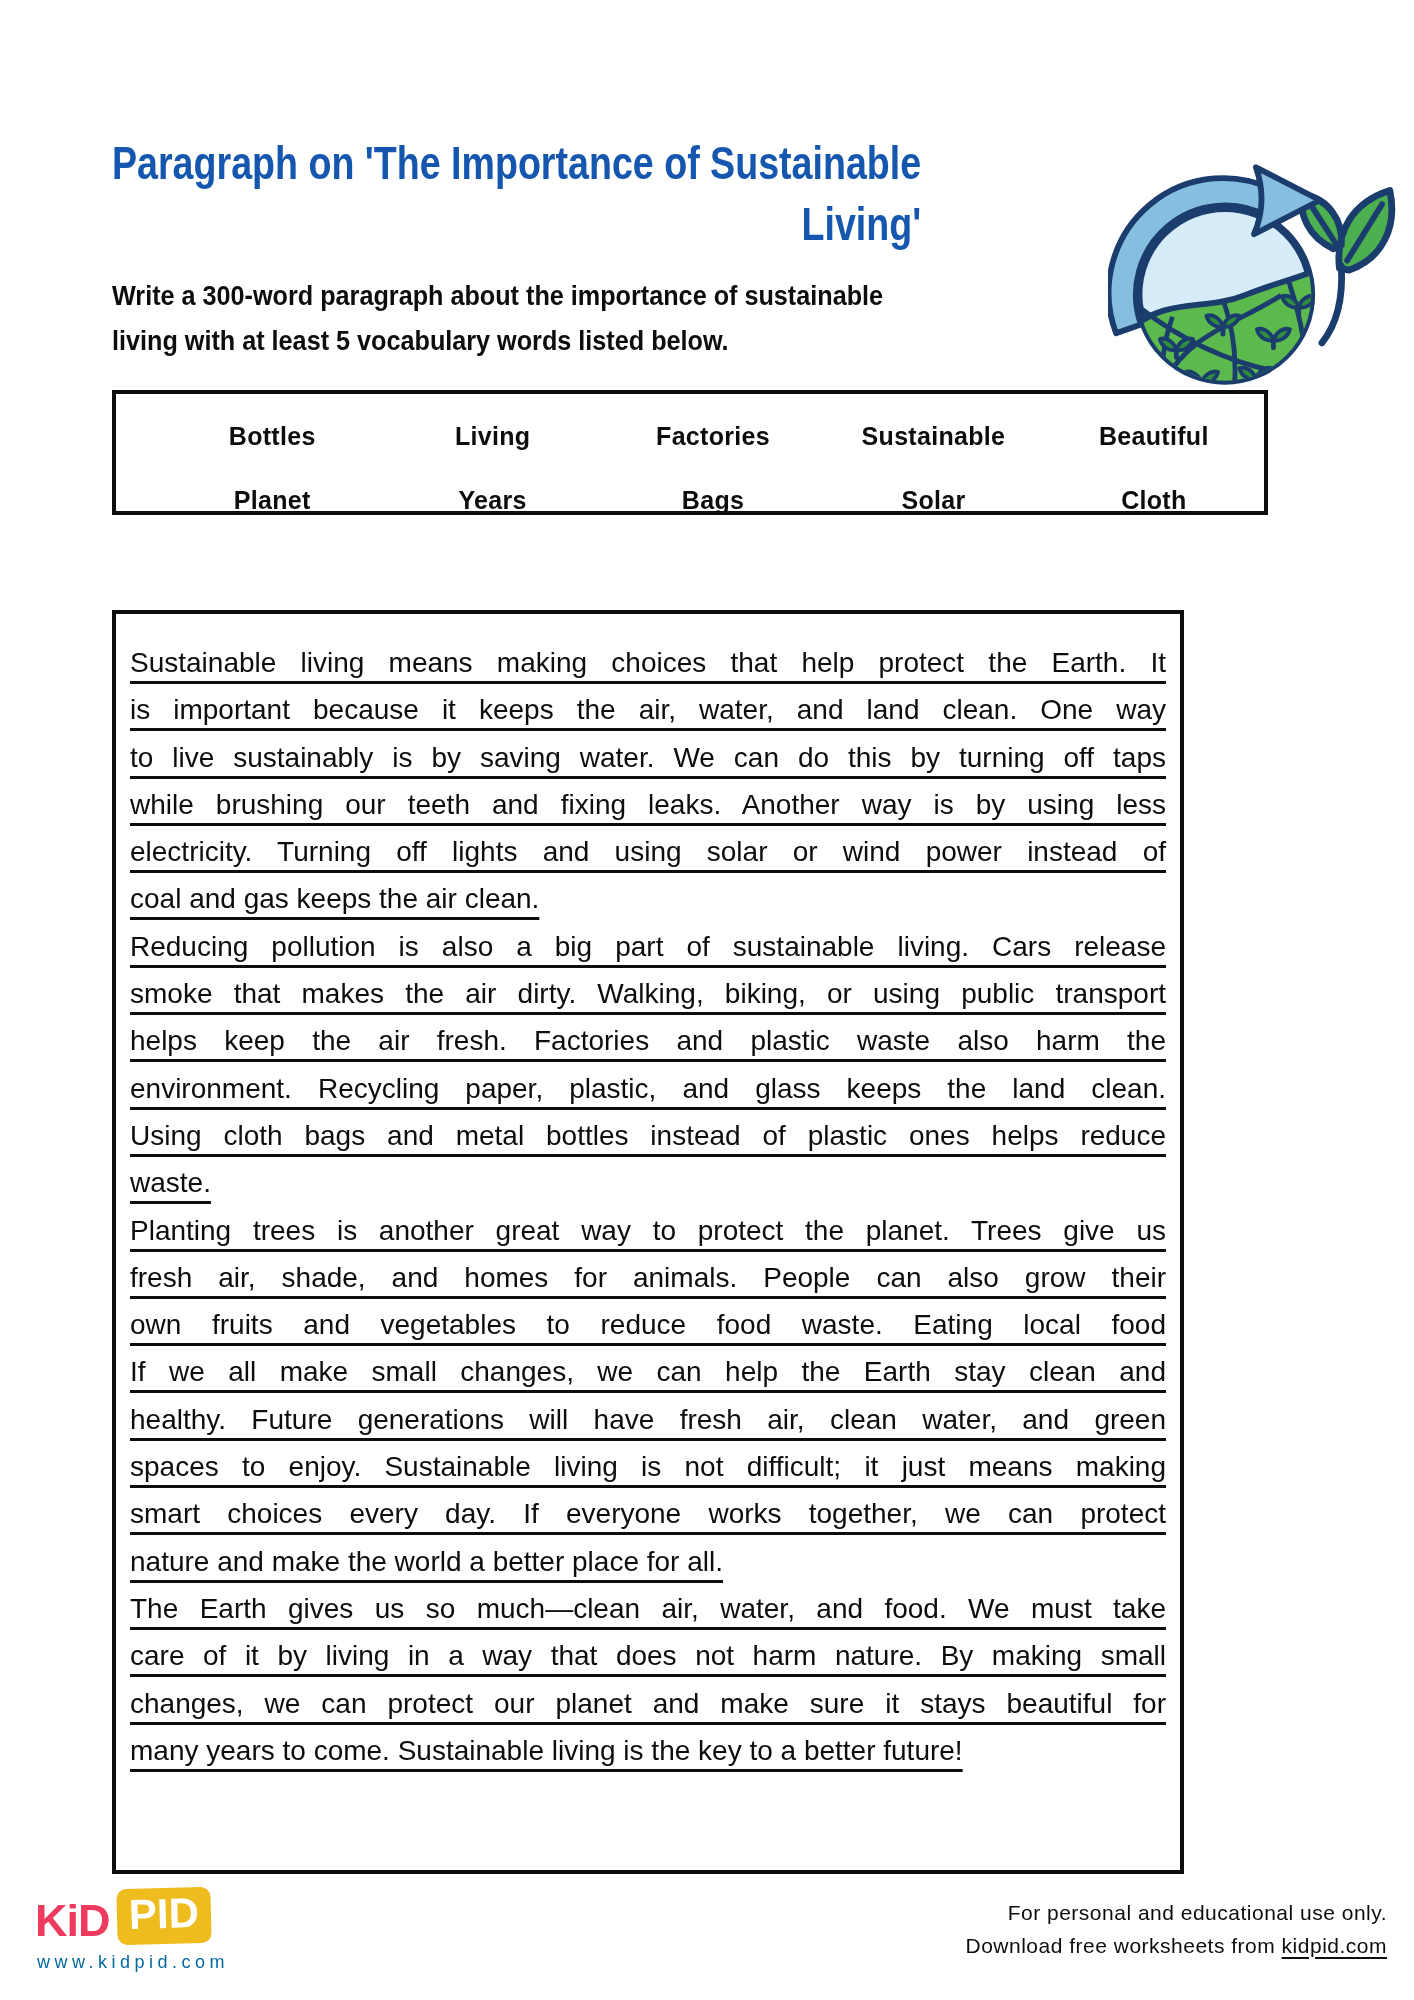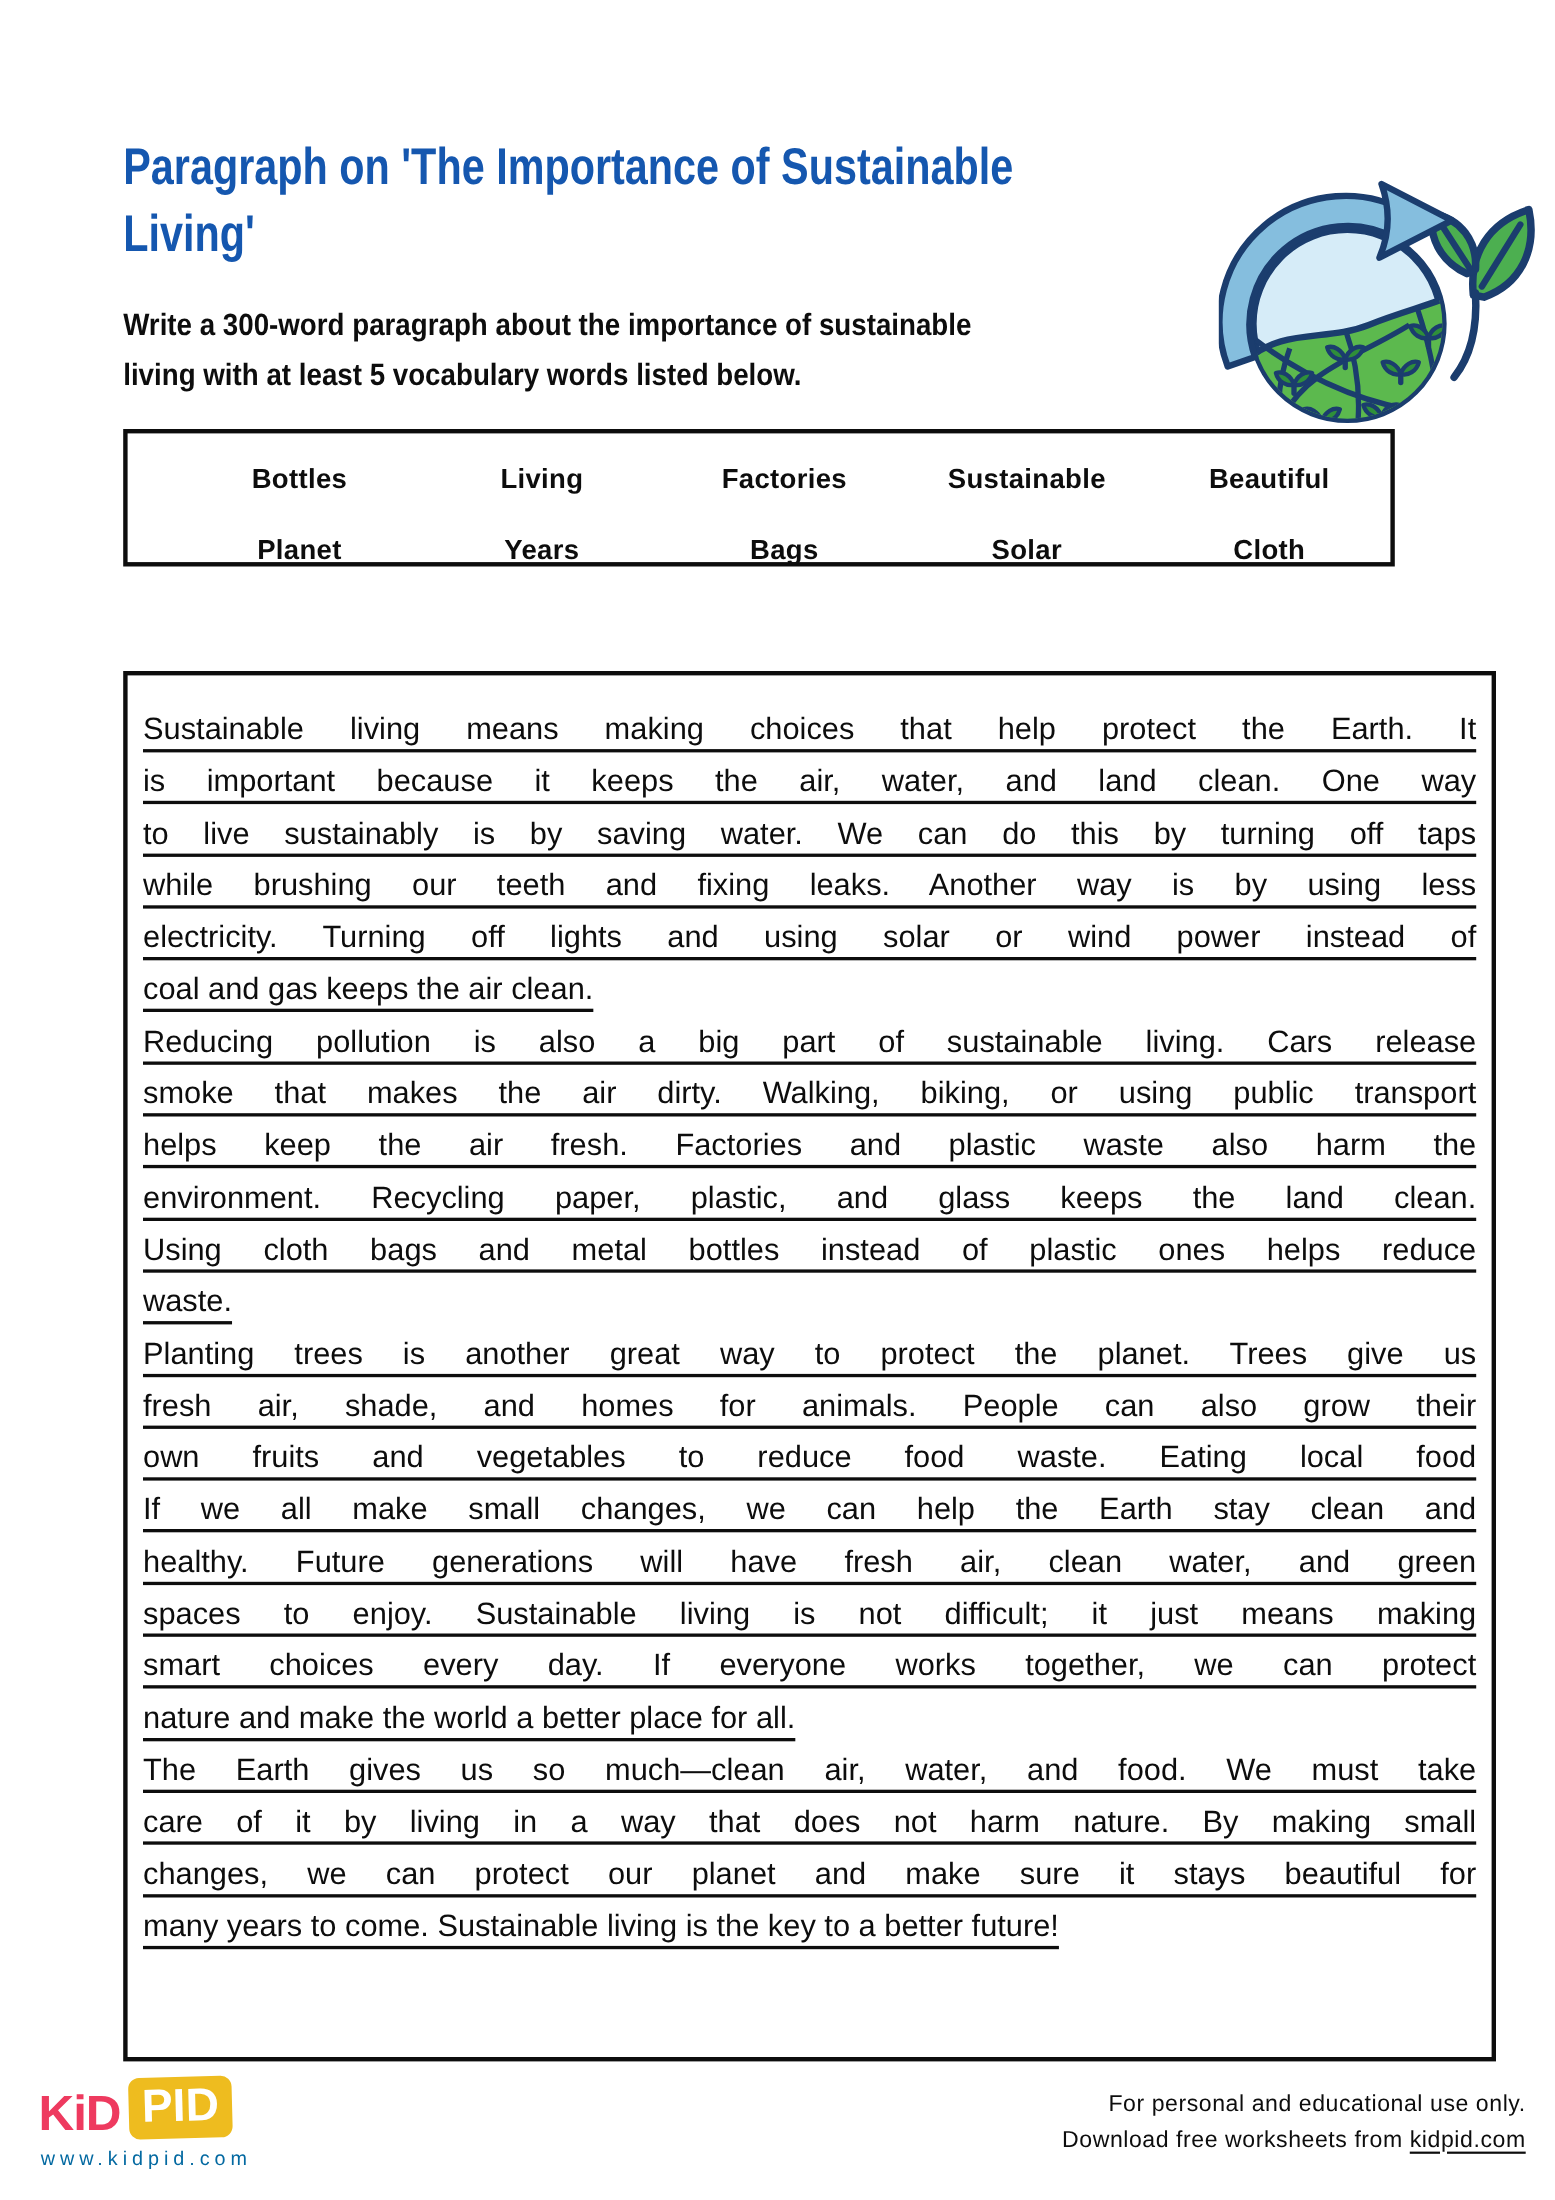--- a/index.html
+++ b/index.html
@@ -1,36 +1,36 @@
 <!DOCTYPE html>
 <html><head>
 <meta charset="utf-8">
 <style>
   html,body{margin:0;padding:0;background:#ffffff;}
   .page{position:relative;width:1414px;height:2000px;background:#ffffff;overflow:hidden;
         font-family:"Liberation Sans",sans-serif;color:#111;}
 
   
-  .title{position:absolute;left:112px;top:100px;}
+  .title{position:absolute;left:112px;top:112px;text-align:right;}
   .tline{display:block;font-size:47px;font-weight:800;color:#1557af;line-height:1.28;
          white-space:nowrap;transform:scaleX(0.80);transform-origin:left top;}
   .subtitle{position:absolute;left:112px;top:274px;}
   .sline{display:block;font-size:28px;font-weight:700;color:#0d0d0d;line-height:1.6;
          white-space:nowrap;transform:scaleX(0.90);transform-origin:left top;}
   .illus{position:absolute;left:1108px;top:144px;width:292px;height:262px;}
 
   
   .vocab-box{position:absolute;left:112px;top:390px;width:1156px;height:125px;
              border:4px solid #0d0d0d;box-sizing:border-box;padding:10px 0 0 46px;}
   .vocab-row{display:flex;height:64px;align-items:center;}
   .vocab-word{flex:1;text-align:center;font-size:25px;font-weight:700;color:#0d0d0d;
               letter-spacing:.3px;}
 
   
-  .text-box{position:absolute;left:112px;top:610px;width:1248px;height:1264px;
+  .text-box{position:absolute;left:112px;top:610px;width:1072px;height:1264px;
             border:4px solid #0d0d0d;box-sizing:border-box;padding:25px 14px 12px 14px;overflow:hidden;}
   .wline{font-size:28px;line-height:47.3px;color:#0d0d0d;white-space:normal;
          text-align:justify;text-align-last:justify;
          text-decoration:underline;text-decoration-thickness:3px;text-underline-offset:9px;
          text-decoration-skip-ink:none;}
   .wline.last{text-align-last:left;}
 
   
   .logo{position:absolute;left:35px;top:1888px;white-space:nowrap;}
   .kid{font-size:45px;font-weight:800;color:#ee3a5f;letter-spacing:-1px;}

